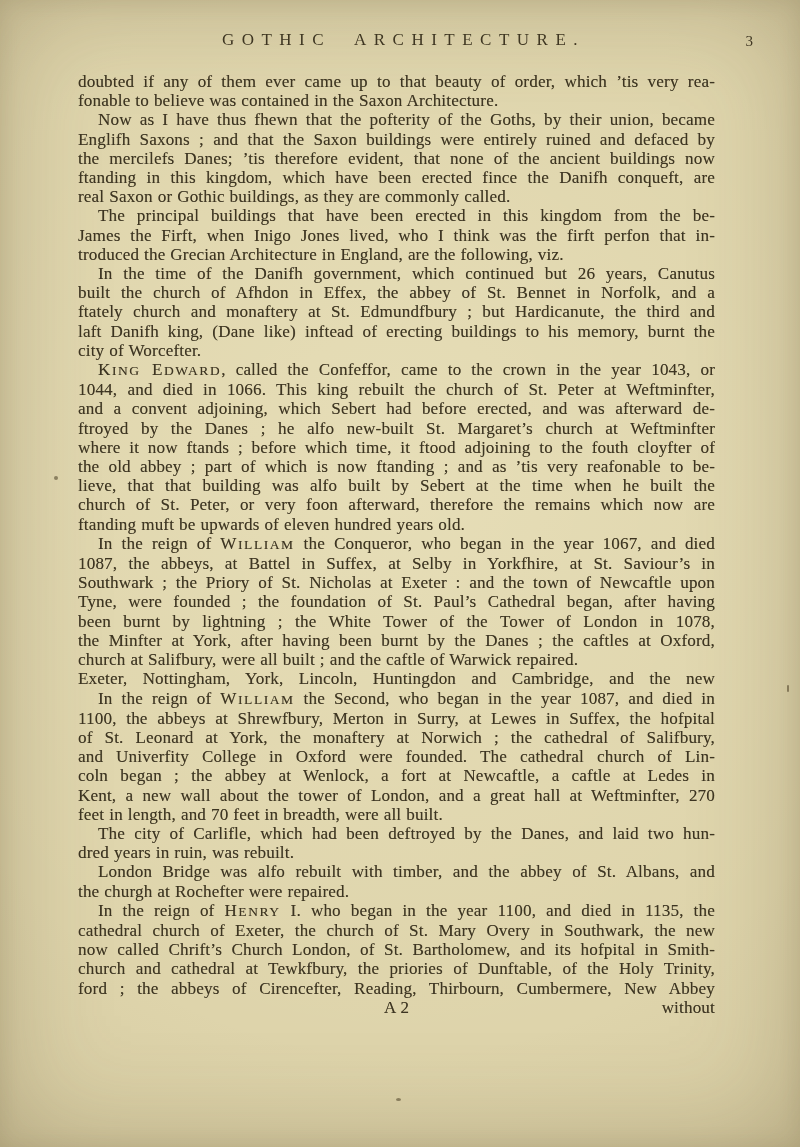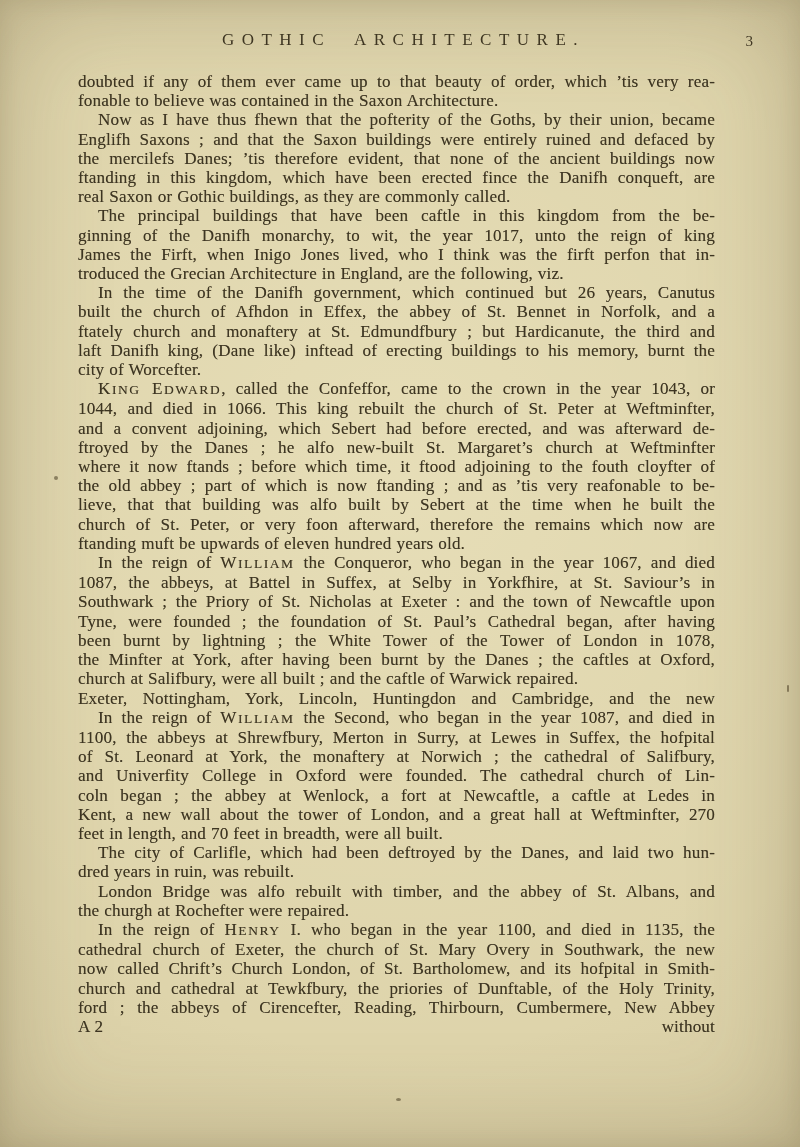--- a/index.html
+++ b/index.html
@@ -38,21 +38,21 @@
     text-align-last:justify;
   }
   .line.end{
     text-align:center;
     text-align-last:left;
   }
   .line.indent{text-indent:20px;}
   .sc{letter-spacing:1.6px;}
   .scs{font-size:79%;}
   .footer-line{
-    position:relative;line-height:19.2px;
+    position:relative;text-align:center;line-height:19.2px;
   }
   .catchword{position:absolute;right:0;top:0;}
   .speck{
     position:absolute;background:rgba(72,62,36,.55);border-radius:50%;
     filter:blur(.4px);pointer-events:none;
   }
   .speck.s1{left:54px;top:476px;width:4px;height:4px;}
   .speck.s2{left:787px;top:685px;width:2px;height:7px;border-radius:2px;}
   .speck.s3{left:396px;top:1098px;width:5px;height:3px;}
 </style>
@@ -65,22 +65,21 @@
 
   <div class="text-block">
     <div id="lines">
         <div class="line">doubted if any of them ever came up to that beauty of order, which ’tis very rea-</div>
         <div class="line end">fonable to believe was contained in the Saxon Architecture.</div>
         <div class="line indent">Now as I have thus fhewn that the pofterity of the Goths, by their union, became</div>
         <div class="line">Englifh Saxons ; and that the Saxon buildings were entirely ruined and defaced by</div>
         <div class="line">the mercilefs Danes; ’tis therefore evident, that none of the ancient buildings now</div>
         <div class="line">ftanding in this kingdom, which have been erected fince the Danifh conqueft, are</div>
         <div class="line end">real Saxon or Gothic buildings, as they are commonly called.</div>
-        <div class="line indent">The principal buildings that have been caftle in this kingdom from the be-</div>
-        <div class="line">ginning of the Danifh monarchy, to wit, the year 1017, unto the reign of king</div>
+        <div class="line indent">The principal buildings that have been erected in this kingdom from the be-</div>
         <div class="line">James the Firft, when Inigo Jones lived, who I think was the firft perfon that in-</div>
         <div class="line end">troduced the Grecian Architecture in England, are the following, viz.</div>
         <div class="line indent">In the time of the Danifh government, which continued but 26 years, Canutus</div>
         <div class="line">built the church of Afhdon in Effex, the abbey of St. Bennet in Norfolk, and a</div>
         <div class="line">ftately church and monaftery at St. Edmundfbury ; but Hardicanute, the third and</div>
         <div class="line">laft Danifh king, (Dane like) inftead of erecting buildings to his memory, burnt the</div>
         <div class="line end">city of Worcefter.</div>
         <div class="line indent"><span class="sc"><span>K</span><span class="scs">I</span><span class="scs">N</span><span class="scs">G</span><span> </span><span>E</span><span class="scs">D</span><span class="scs">W</span><span class="scs">A</span><span class="scs">R</span><span class="scs">D</span></span>, called the Confeffor, came to the crown in the year 1043, or</div>
         <div class="line">1044, and died in 1066.  This king rebuilt the church of St. Peter at Weftminfter,</div>
         <div class="line">and a convent adjoining, which Sebert had before erected, and was afterward de-</div>

